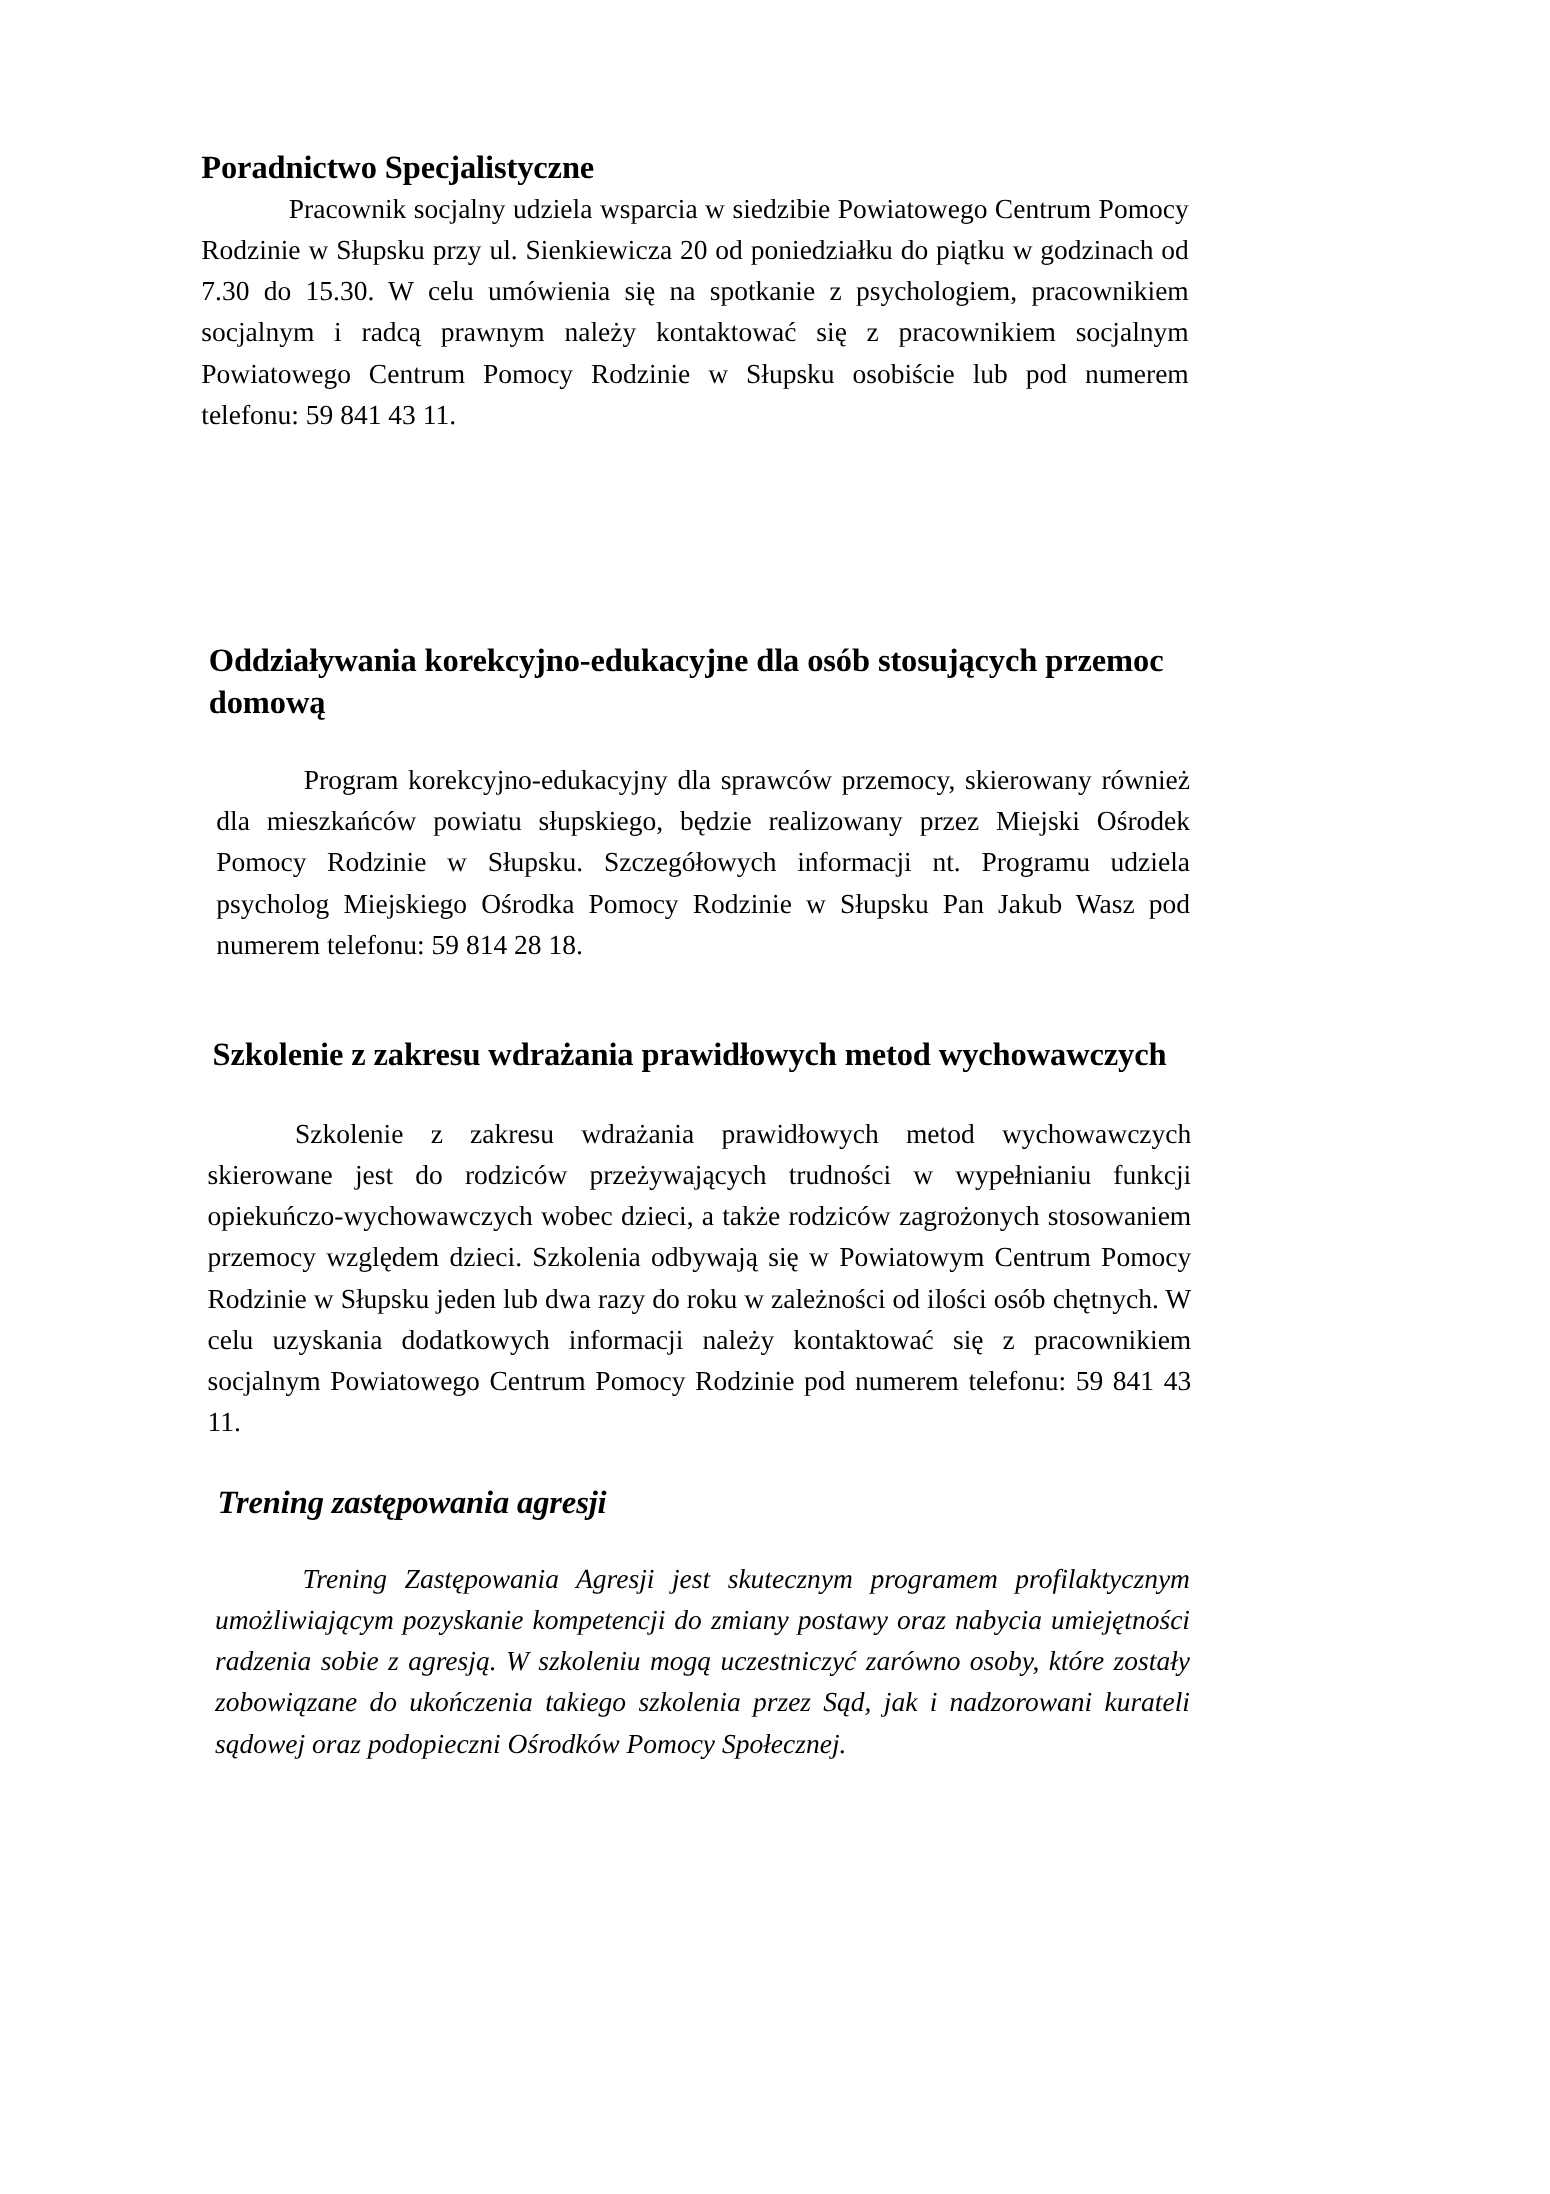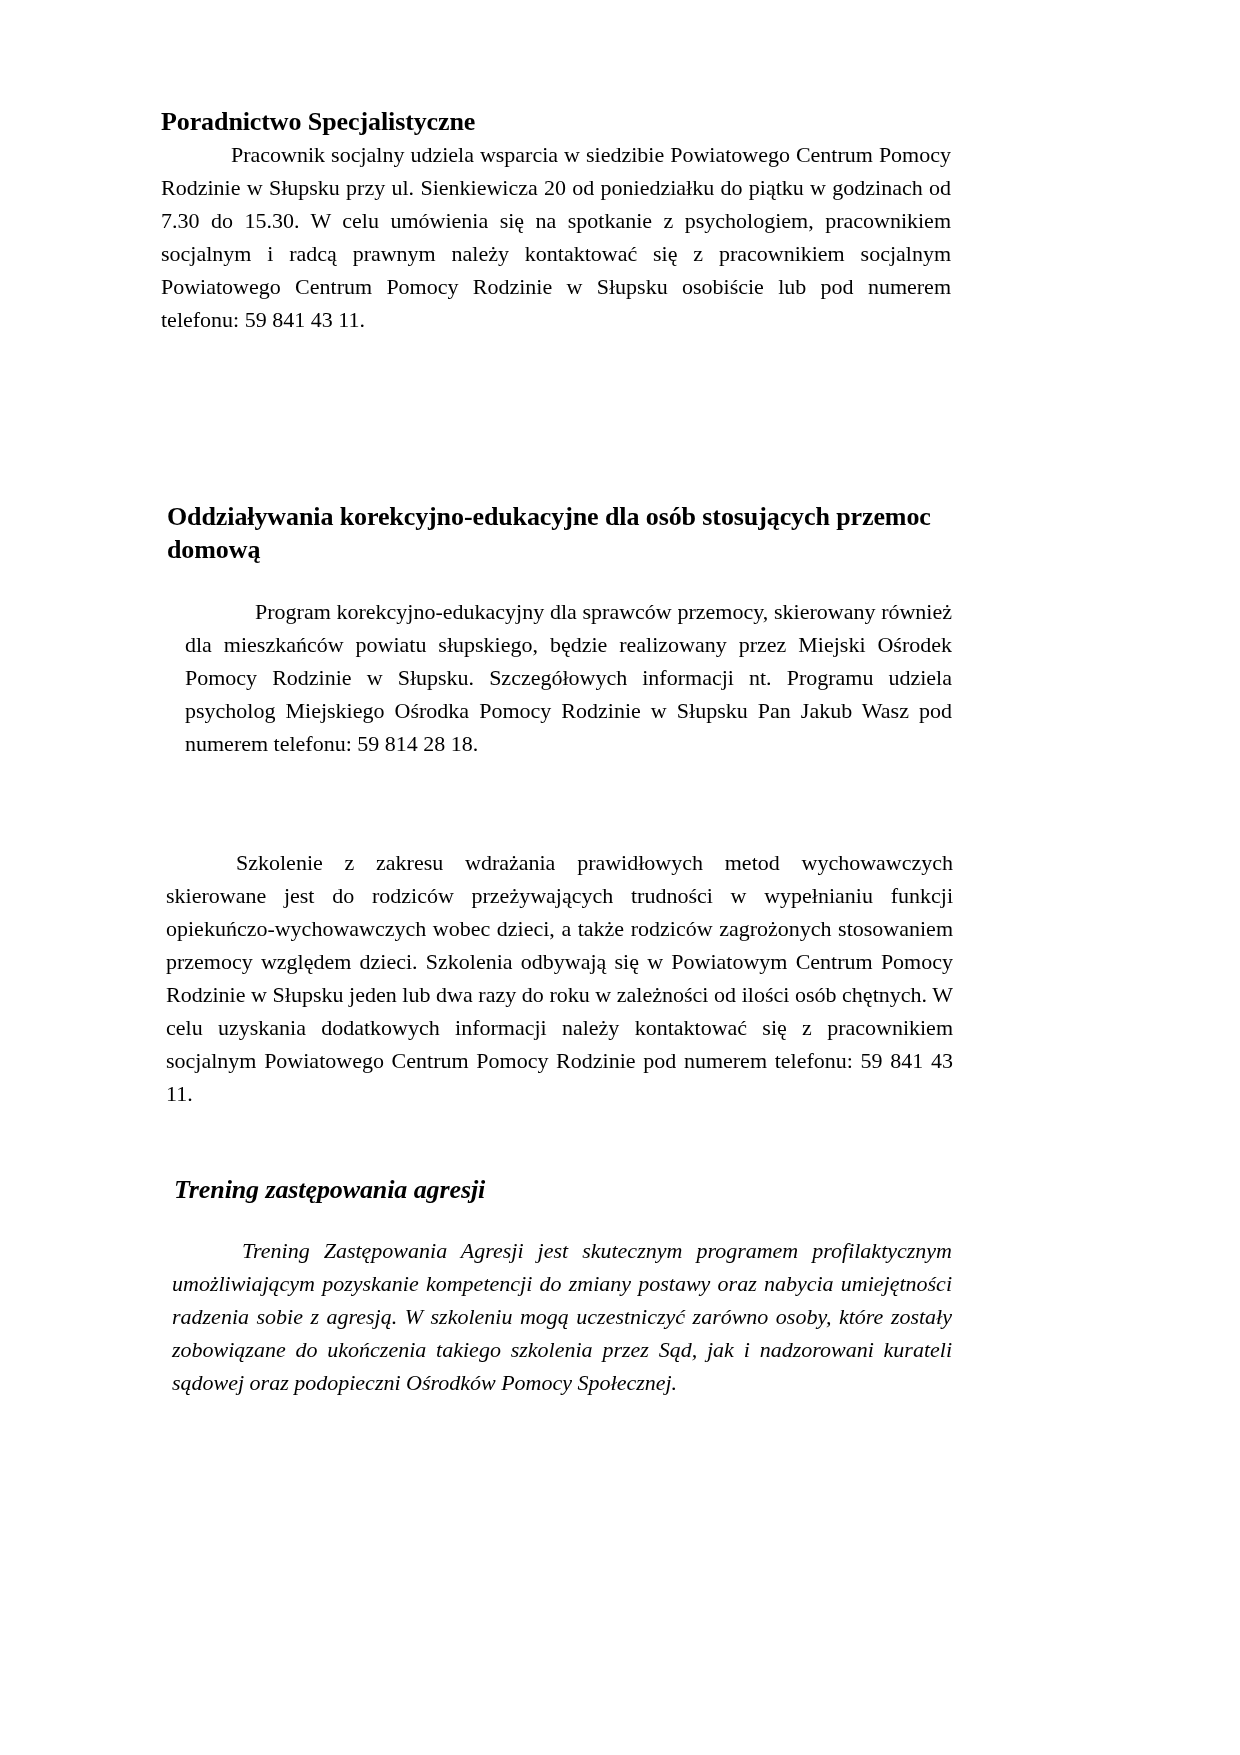--- a/index.html
+++ b/index.html
@@ -1,40 +1,41 @@
 <!DOCTYPE html>
 <html><head>
 <meta charset="utf-8">
 <style>
   html, body { margin: 0; padding: 0; background: #ffffff; }
   body { width: 1240px; height: 1755px; position: relative; overflow: hidden;
          font-family: "Liberation Serif", "DejaVu Serif", serif; color: #000; }
-  .page { position: absolute; left: 0; top: 0; width: 1240px; height: 1608px; border-radius: 27px; }
+  .page { position: absolute; left: 0; top: 12px; width: 1240px; height: 1608px; border-radius: 27px; }
   .section { position: absolute; }
   h2 { font-family: "Liberation Serif", "DejaVu Serif", serif; font-weight: bold;
        font-size: 26px; line-height: 32px; margin: 0; letter-spacing: -0.1px; }
   p { margin: 0; font-size: 22px; line-height: 33px; text-align: justify;
       text-indent: 70px; }
 </style>
 </head>
 <body>
 
 <div class="page">
 
   <div class="section" style="left:161px; top:106px; width:790px;">
     <h2>Poradnictwo Specjalistyczne</h2>
     <p style="margin-top:0px;">Pracownik socjalny udziela wsparcia w siedzibie Powiatowego Centrum Pomocy  Rodzinie w Słupsku przy ul. Sienkiewicza 20 od poniedziałku do piątku w godzinach od 7.30 do 15.30. W celu umówienia się na spotkanie z psychologiem, pracownikiem socjalnym i radcą prawnym należy kontaktować się  z pracownikiem socjalnym Powiatowego Centrum  Pomocy  Rodzinie w Słupsku osobiście lub pod numerem telefonu: 59 841 43 11.</p>
   </div>
 
   <div class="section" style="left:167px; top:500px; width:785px;">
     <h2 style="line-height:33px;">Oddziaływania korekcyjno-edukacyjne dla osób stosujących przemoc domową</h2>
-    <p style="margin-top:29px; margin-left:18px;">Program korekcyjno-edukacyjny dla sprawców przemocy, skierowany również dla mieszkańców powiatu słupskiego, będzie realizowany przez Miejski Ośrodek Pomocy Rodzinie w Słupsku.  Szczegółowych informacji nt. Programu udziela psycholog Miejskiego Ośrodka Pomocy Rodzinie w Słupsku Pan Jakub Wasz pod numerem telefonu: 59 814 28 18.</p>
+    <p style="margin-top:29px; margin-left:6px;">Program korekcyjno-edukacyjny dla sprawców przemocy, skierowany również dla mieszkańców powiatu słupskiego, będzie realizowany przez Miejski Ośrodek Pomocy Rodzinie w Słupsku.  Szczegółowych informacji nt. Programu udziela psycholog Miejskiego Ośrodka Pomocy Rodzinie w Słupsku Pan Jakub Wasz pod numerem telefonu: 59 814 28 18.</p>
   </div>
 
   <div class="section" style="left:170px; top:816px; width:783px;">
+    <h2>Szkolenie z zakresu wdrażania prawidłowych metod wychowawczych</h2>
     <p style="margin-top:30px; margin-left:-4px;">Szkolenie z zakresu wdrażania prawidłowych metod wychowawczych skierowane jest do rodziców przeżywających trudności w wypełnianiu funkcji opiekuńczo-wychowawczych  wobec dzieci, a także rodziców zagrożonych stosowaniem przemocy względem dzieci. Szkolenia odbywają się w Powiatowym Centrum Pomocy Rodzinie w Słupsku jeden lub dwa razy do roku w zależności od  ilości osób chętnych.  W celu uzyskania dodatkowych informacji należy kontaktować się z pracownikiem socjalnym Powiatowego Centrum Pomocy Rodzinie pod numerem telefonu: 59 841 43 11.</p>
   </div>
 
   <div class="section" style="left:174px; top:1174px; width:778px;font-style:italic;">
     <h2>Trening zastępowania agresji</h2>
     <p style="margin-top:28px; margin-left:-2px;">Trening Zastępowania Agresji jest skutecznym programem profilaktycznym umożliwiającym pozyskanie kompetencji do zmiany postawy oraz nabycia umiejętności radzenia sobie z agresją.  W szkoleniu mogą uczestniczyć zarówno osoby, które zostały zobowiązane do ukończenia takiego szkolenia przez Sąd, jak i nadzorowani kurateli sądowej oraz podopieczni Ośrodków Pomocy Społecznej.</p>
   </div>
 
 </div>
 

